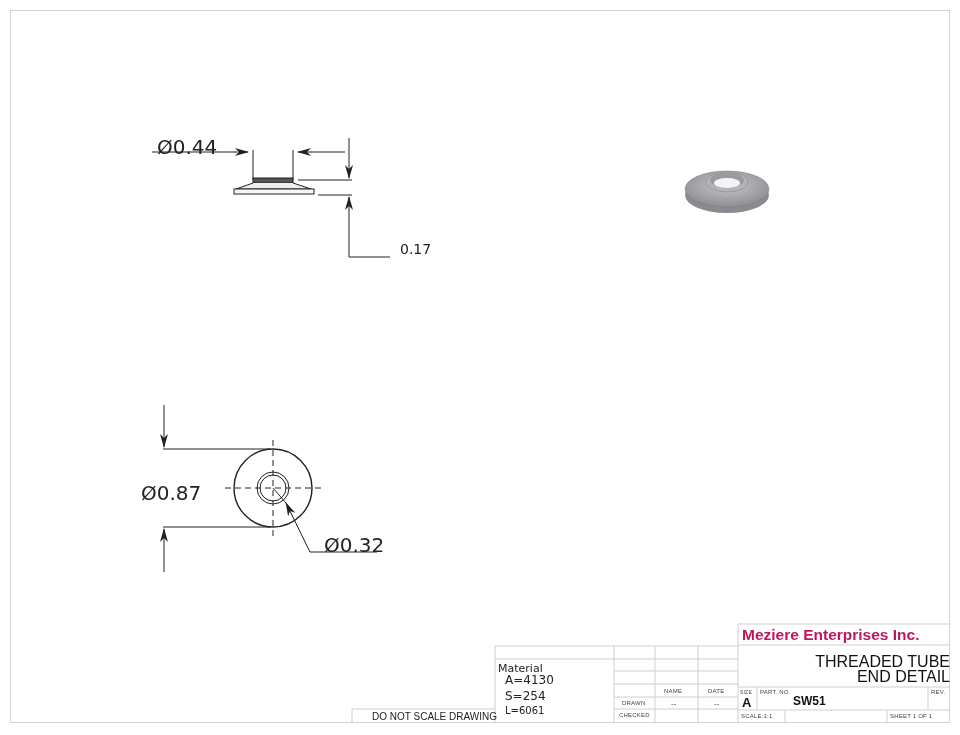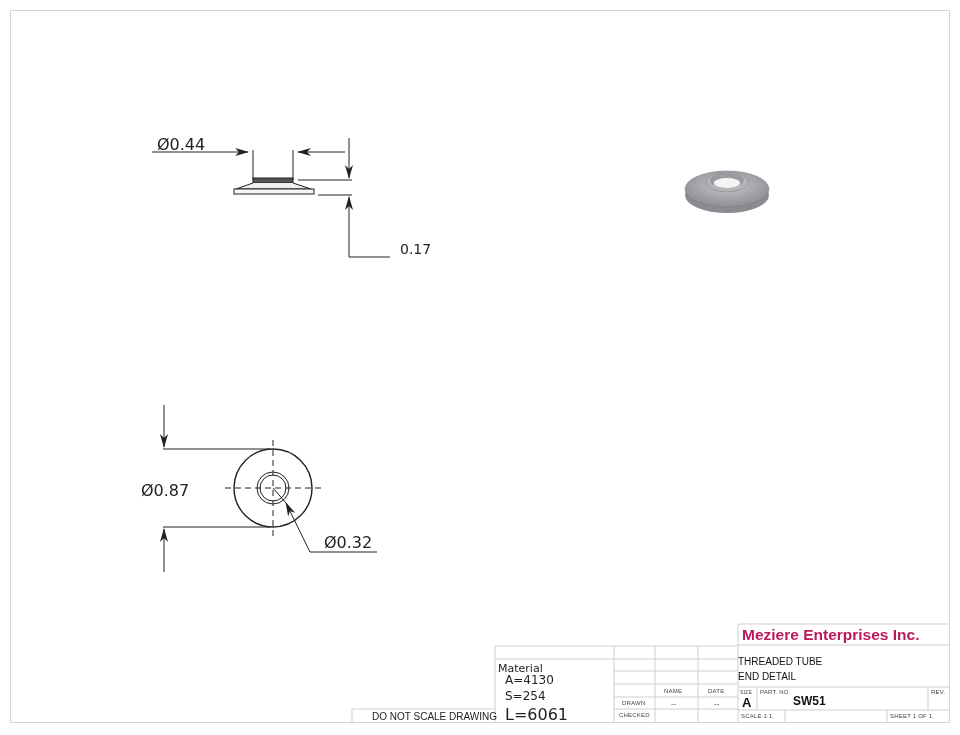--- a/index.html
+++ b/index.html
@@ -1,22 +1,22 @@
 <!DOCTYPE html>
 <html><head>
 <meta charset="utf-8">
 <style>
   html,body{margin:0;padding:0;background:#ffffff;}
   body{width:960px;height:735px;position:relative;overflow:hidden;font-family:"Liberation Sans",sans-serif;color:#111;}
   .sheet{position:absolute;left:10px;left:10px;top:10px;width:940px;height:713px;border:1px solid #d4d4d4;box-sizing:border-box;}
   svg.drawing{position:absolute;left:0;top:0;}
-  .dim{position:absolute;font-family:"DejaVu Sans",sans-serif;font-size:16px;color:#222;}
+  .dim{position:absolute;font-family:"DejaVu Sans",sans-serif;font-size:20px;color:#222;}
   .t-small{position:absolute;font-size:6px;color:#444;letter-spacing:0.2px;}
   .company{position:absolute;font-weight:bold;font-size:15.5px;color:#be185d;}
-  .title{position:absolute;font-size:10px;color:#111;text-align:left;line-height:15px;}
+  .title{position:absolute;font-size:16px;color:#111;text-align:right;line-height:15px;}
   .mat{position:absolute;font-family:"DejaVu Sans",sans-serif;color:#222;}
   .dns{position:absolute;font-size:10px;color:#222;}
 </style>
 </head>
 <body>
 
 <div class="sheet"></div>
 
 <svg class="drawing" width="960" height="735">
   <defs>
@@ -95,21 +95,21 @@
 <div class="dim" style="left:157px;top:135px;">Ø0.44</div>
 <div class="dim" style="left:353px;top:241px;font-size:14px;margin-left:47px;">0.17</div>
 <div class="dim" style="left:141px;top:481px;text-align:center;">Ø0.87</div>
 <div class="dim" style="left:324px;top:533px;">Ø0.32</div>
 
 <div class="dns" style="left:372px;top:711px;">DO NOT SCALE DRAWING</div>
 
 <div class="mat" style="left:498px;top:662px;font-size:11px;">Material</div>
 <div class="mat" style="left:505px;top:673px;font-size:12px;">A=4130</div>
 <div class="mat" style="left:505px;top:689px;font-size:12px;">S=254</div>
-<div class="mat" style="left:505px;top:705px;font-size:16px;">L=6061</div>
+<div class="mat" style="left:505px;top:705px;font-size:10px;">L=6061</div>
 
 <div class="t-small" style="left:664px;top:688px;">NAME</div>
 <div class="t-small" style="left:708px;top:688px;">DATE</div>
 <div class="t-small" style="left:622px;top:700px;">DRAWN</div>
 <div class="t-small" style="left:619px;top:712px;">CHECKED</div>
 <div class="t-small" style="left:671px;top:699px;font-size:8px;">--</div>
 <div class="t-small" style="left:714px;top:699px;font-size:8px;">--</div>
 
 <div class="company" style="left:742px;top:626px;">Meziere Enterprises Inc.</div>
 <div class="title" style="left:738px;top:654px;width:212px;">THREADED TUBE</div>

